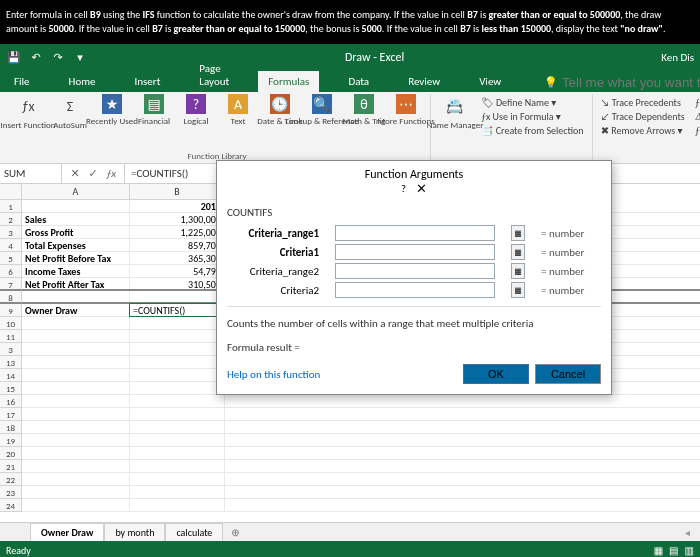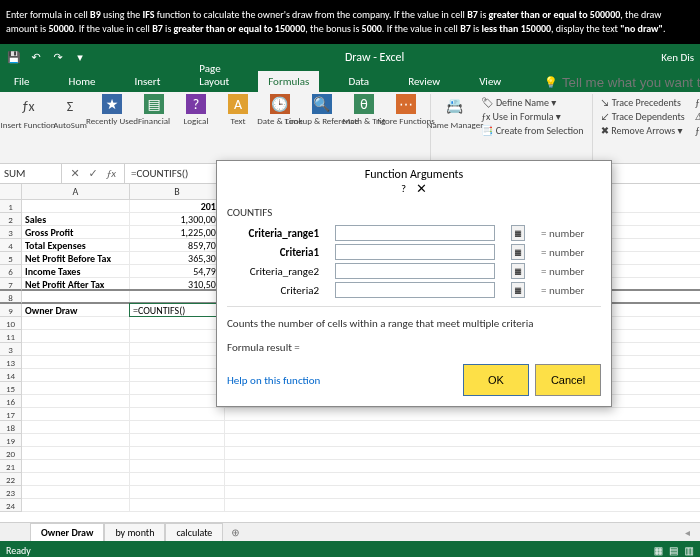--- a/index.html
+++ b/index.html
@@ -74,21 +74,21 @@
   .arg-row .req { font-weight: 700; }
   .arg-row input { flex: 1; border: 1px solid #9aa7b2; height: 16px; padding: 0 3px; font-size: 11px; }
   .arg-row .picker { width: 14px; height: 16px; border: 1px solid #9aa7b2; background: #f2f2f2; font-size: 8px; display: flex; align-items: center; justify-content: center; cursor: pointer; }
   .arg-row .hint { width: 60px; color: #555; }
   .dlg-desc { margin-top: 10px; color: #333; line-height: 1.3; }
   .dlg-desc .detail { margin-left: 54px; margin-top: 3px; }
   .dlg-result { margin-top: 10px; color: #333; }
   .dlg-foot { display: flex; align-items: center; justify-content: space-between; margin-top: 10px; }
   .dlg-help { color: #0066cc; cursor: pointer; }
   .dlg-btns { display: flex; gap: 6px; }
-  .dlg-btns button { width: 66px; height: 32px; border: 1px solid #8a8a8a; background: #fde047; font-size: 11px; cursor: pointer; }
+  .dlg-btns button { width: 66px; height: 20px; border: 1px solid #8a8a8a; background: #0369a1; font-size: 11px; cursor: pointer; }
   .dlg-btns button.ok { border: 1px solid #3b6ea5; }
   .sep-line { border: none; border-top: 1px solid #ddd; margin: 8px 0 4px; }
 </style>
 </head>
 <body>
 
 <div class="instruction">
   <span>Enter formula in cell </span><b>B9</b><span> using the </span><b>IFS</b><span> function to calculate the owner's draw from the company. If the value in cell </span><b>B7</b><span> is </span><b>greater than or equal to 500000</b><span>, the draw amount is </span><b>50000</b><span>. If the value in cell </span><b>B7</b><span> is </span><b>greater than or equal to 150000</b><span>, the bonus is </span><b>5000</b><span>. If the value in cell </span><b>B7</b><span> is </span><b>less than 150000</b><span>, display the text </span><b>"no draw"</b><span>.</span>
 </div>
 
@@ -161,20 +161,21 @@
           <span class="ico" style="background:#3a8a5c;color:#fff;width:20px;height:20px">θ</span>
           <span class="lbl">Math &amp;
 Trig</span>
         </div>
       <div class="ribbon-btn">
           <span class="ico" style="background:#d66b2d;color:#fff;width:20px;height:20px">⋯</span>
           <span class="lbl">More
 Functions</span>
         </div>
     </div>
+    <div class="group-label">Function Library</div>
   </div>
   <div class="ribbon-group">
     <div class="rg-buttons">
       <div class="ribbon-btn">
           <span class="ico">📇</span>
           <span class="lbl">Name
 Manager</span>
         </div>
       <div class="rg-links">
         <span>🏷 <span>Define Name</span> ▾</span>

